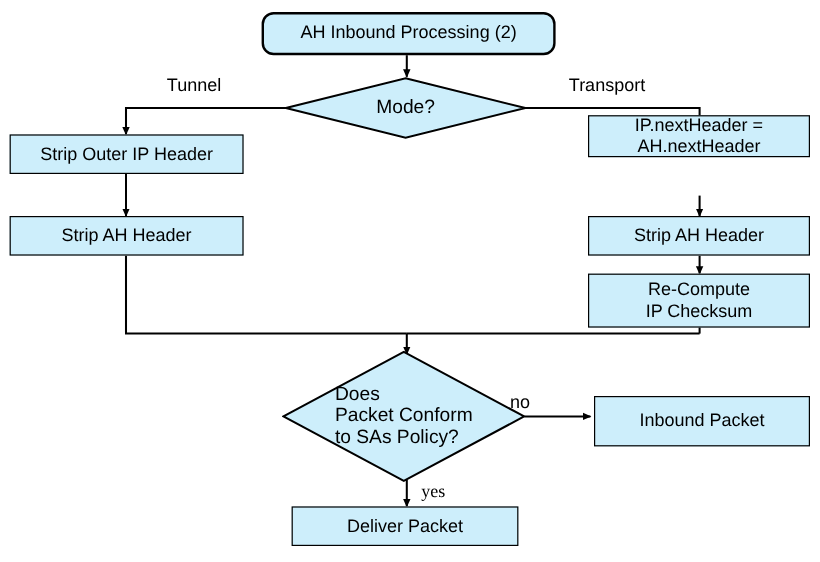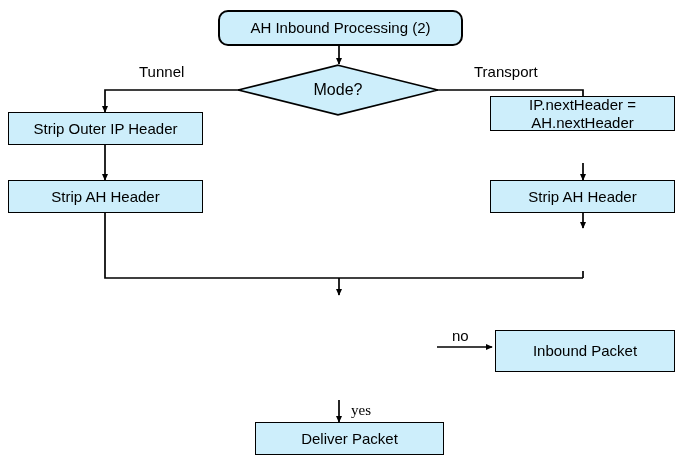--- a/index.html
+++ b/index.html
@@ -137,22 +137,32 @@
 
   <div class="node box" style="left:8px; top:112px; width:195px; height:33px;">Strip Outer IP Header</div>
 
   <div class="node box" style="left:8px; top:180px; width:195px; height:33px;">Strip AH Header</div>
 
   <div class="node box" style="left:490px; top:96px; width:185px; height:35px;text-align:center;">IP.nextHeader =
 AH.nextHeader</div>
 
   <div class="node box" style="left:490px; top:180px; width:185px; height:33px;">Strip AH Header</div>
 
+  <div class="node box" style="left:490px; top:228px; width:185px; height:45px;">Re-Compute
+IP Checksum</div>
 
+  <div class="diamond-wrap" style="left:235px; top:292px; width:203px; height:110px;">
+    <svg width="203" height="110" viewBox="0 0 203 110" xmlns="http://www.w3.org/2000/svg">
+      <polygon points="101.5,1.2 201.8,55 101.5,108.8 1.2,55" fill="#cdeefb" stroke="#000000" stroke-width="1.7"></polygon>
+    </svg>
+    <div class="diamond-label">Does
+Packet Conform
+to SAs Policy?</div>
+  </div>
 
-  <div class="edge-label" style="left:452px; top:327px;">no</div>
+  <div class="edge-label" style="left:425px; top:327px;">no</div>
   <div class="edge-label" style="left:351px; top:402px;font-family:Liberation Serif, serif;">yes</div>
 
   <div class="node box" style="left:495px; top:330px; width:180px; height:42px;">Inbound Packet</div>
 
-  <div class="node box" style="left:243px; top:422px; width:189px; height:33px;margin-left:12px;">Deliver Packet</div>
+  <div class="node box" style="left:243px; top:422px; width:189px; height:33px;">Deliver Packet</div>
 
 </div>
 
 </body></html>

